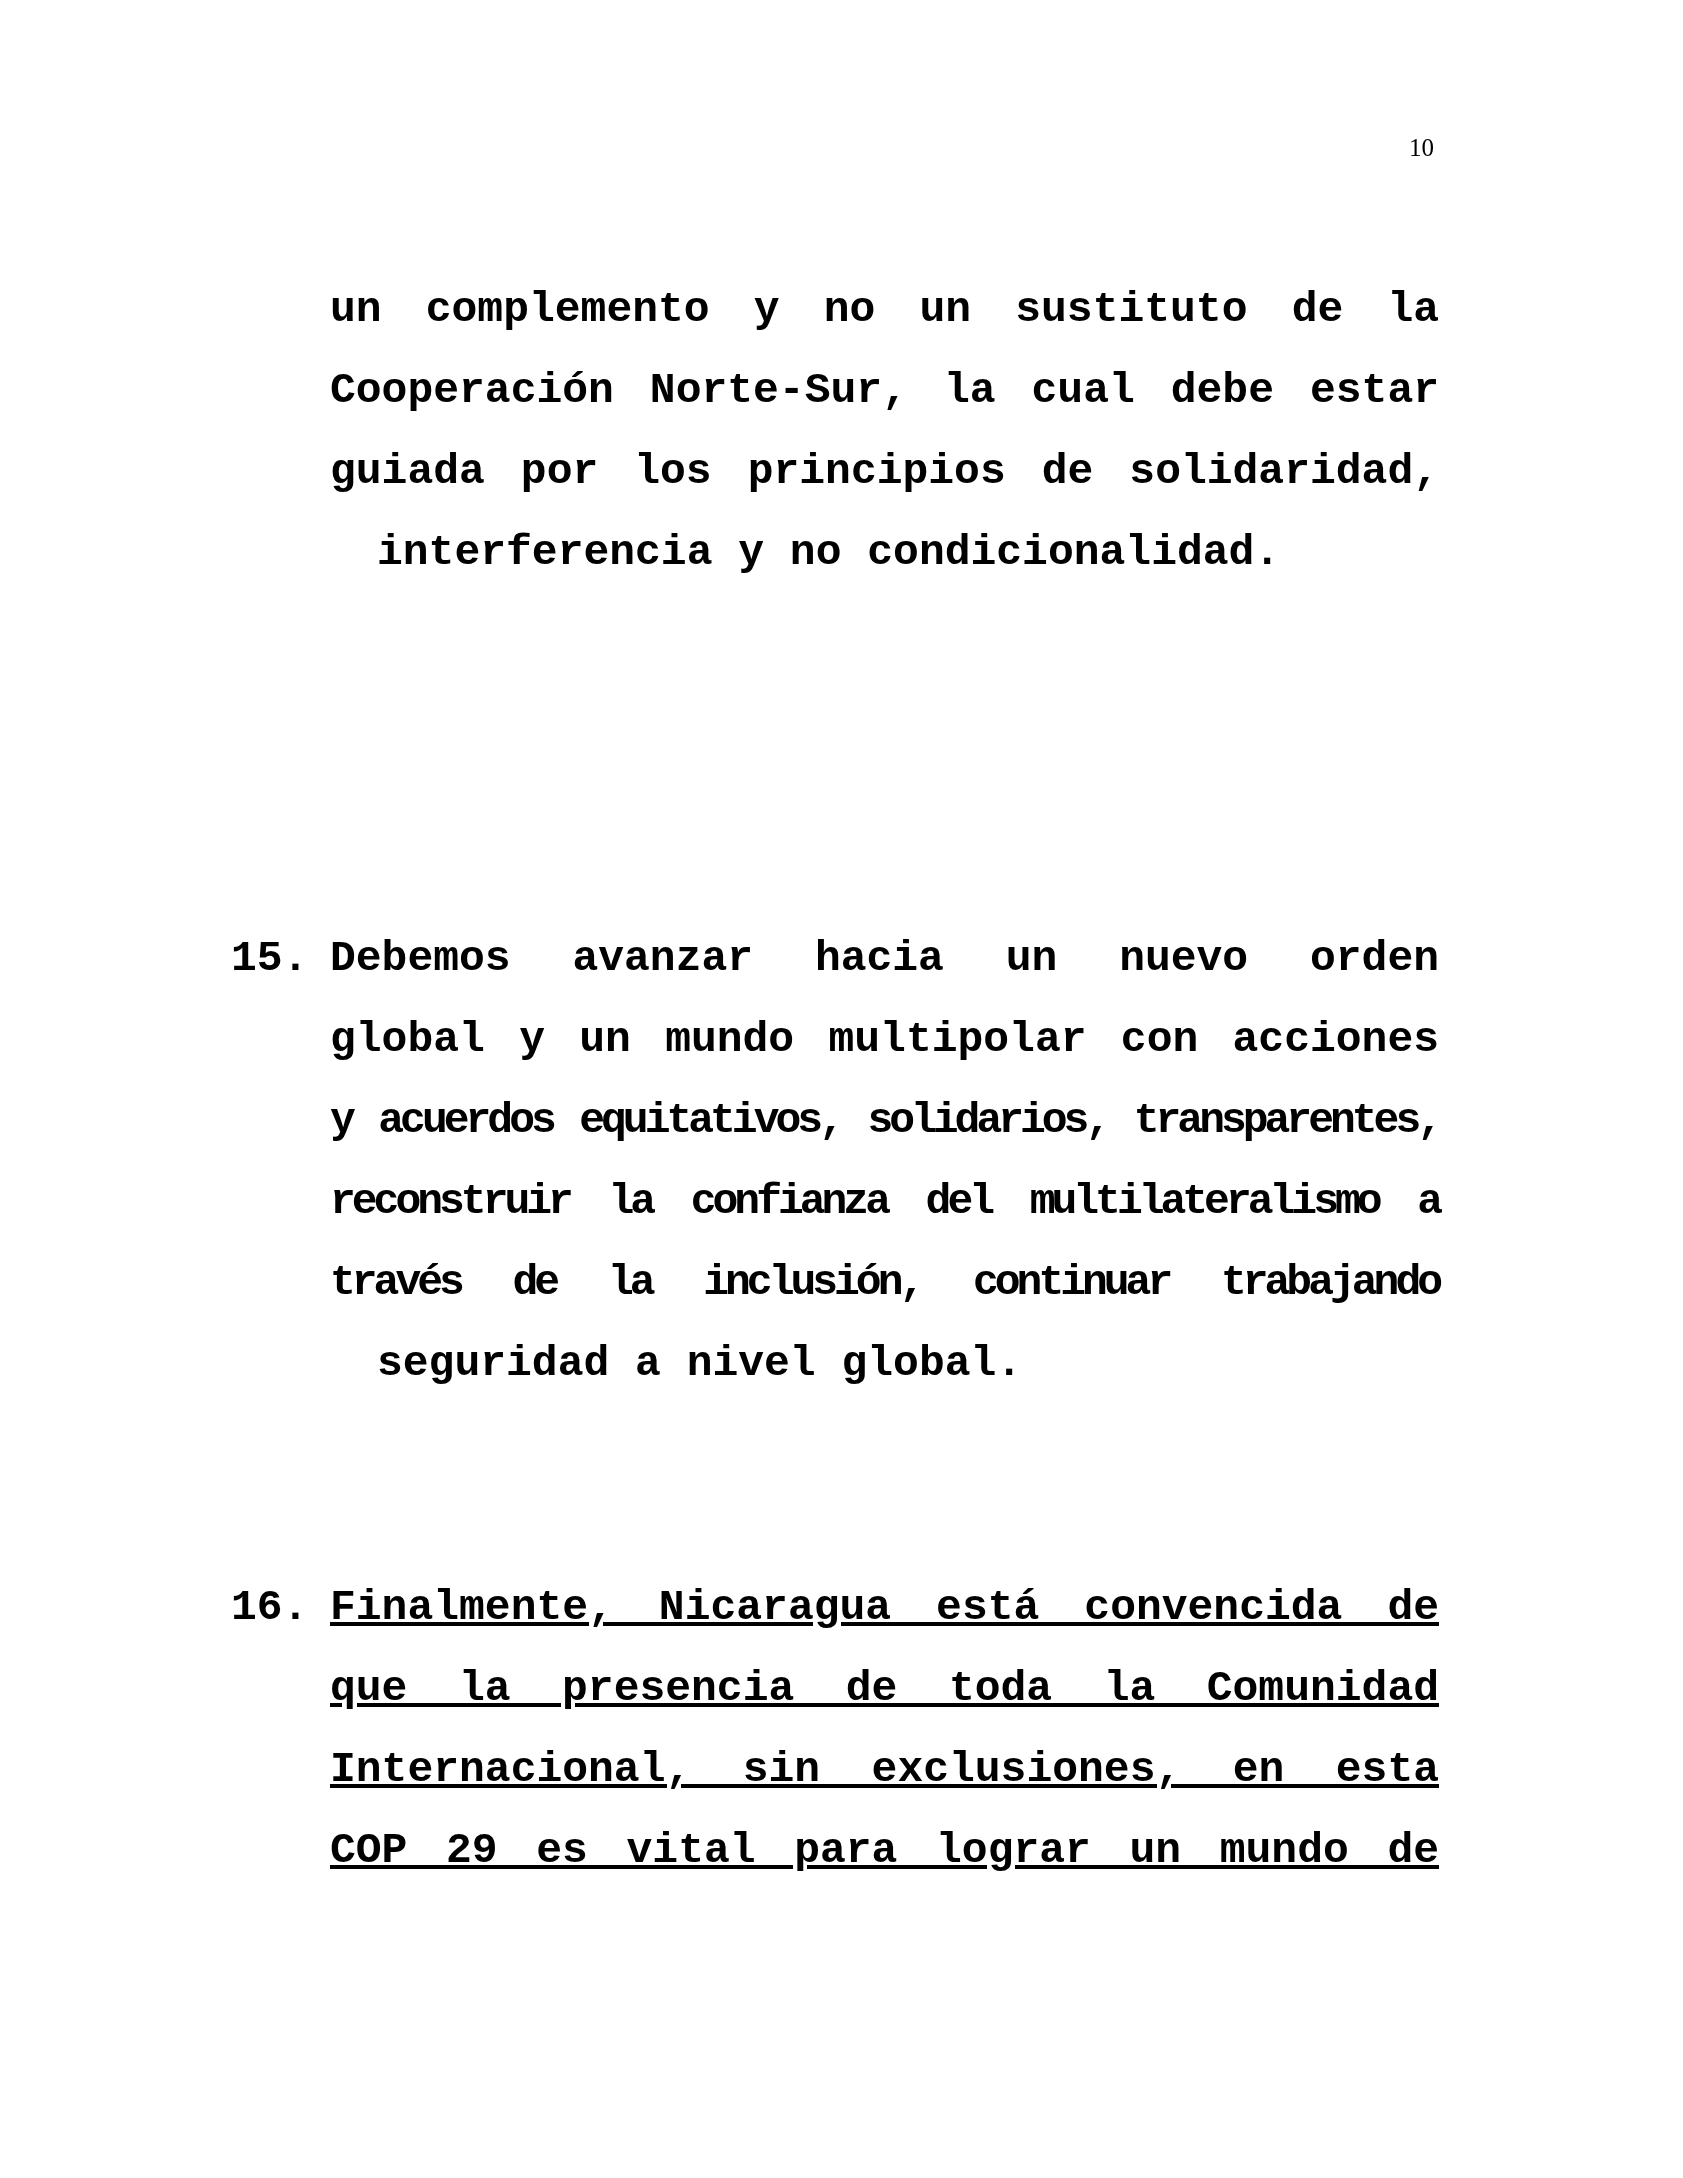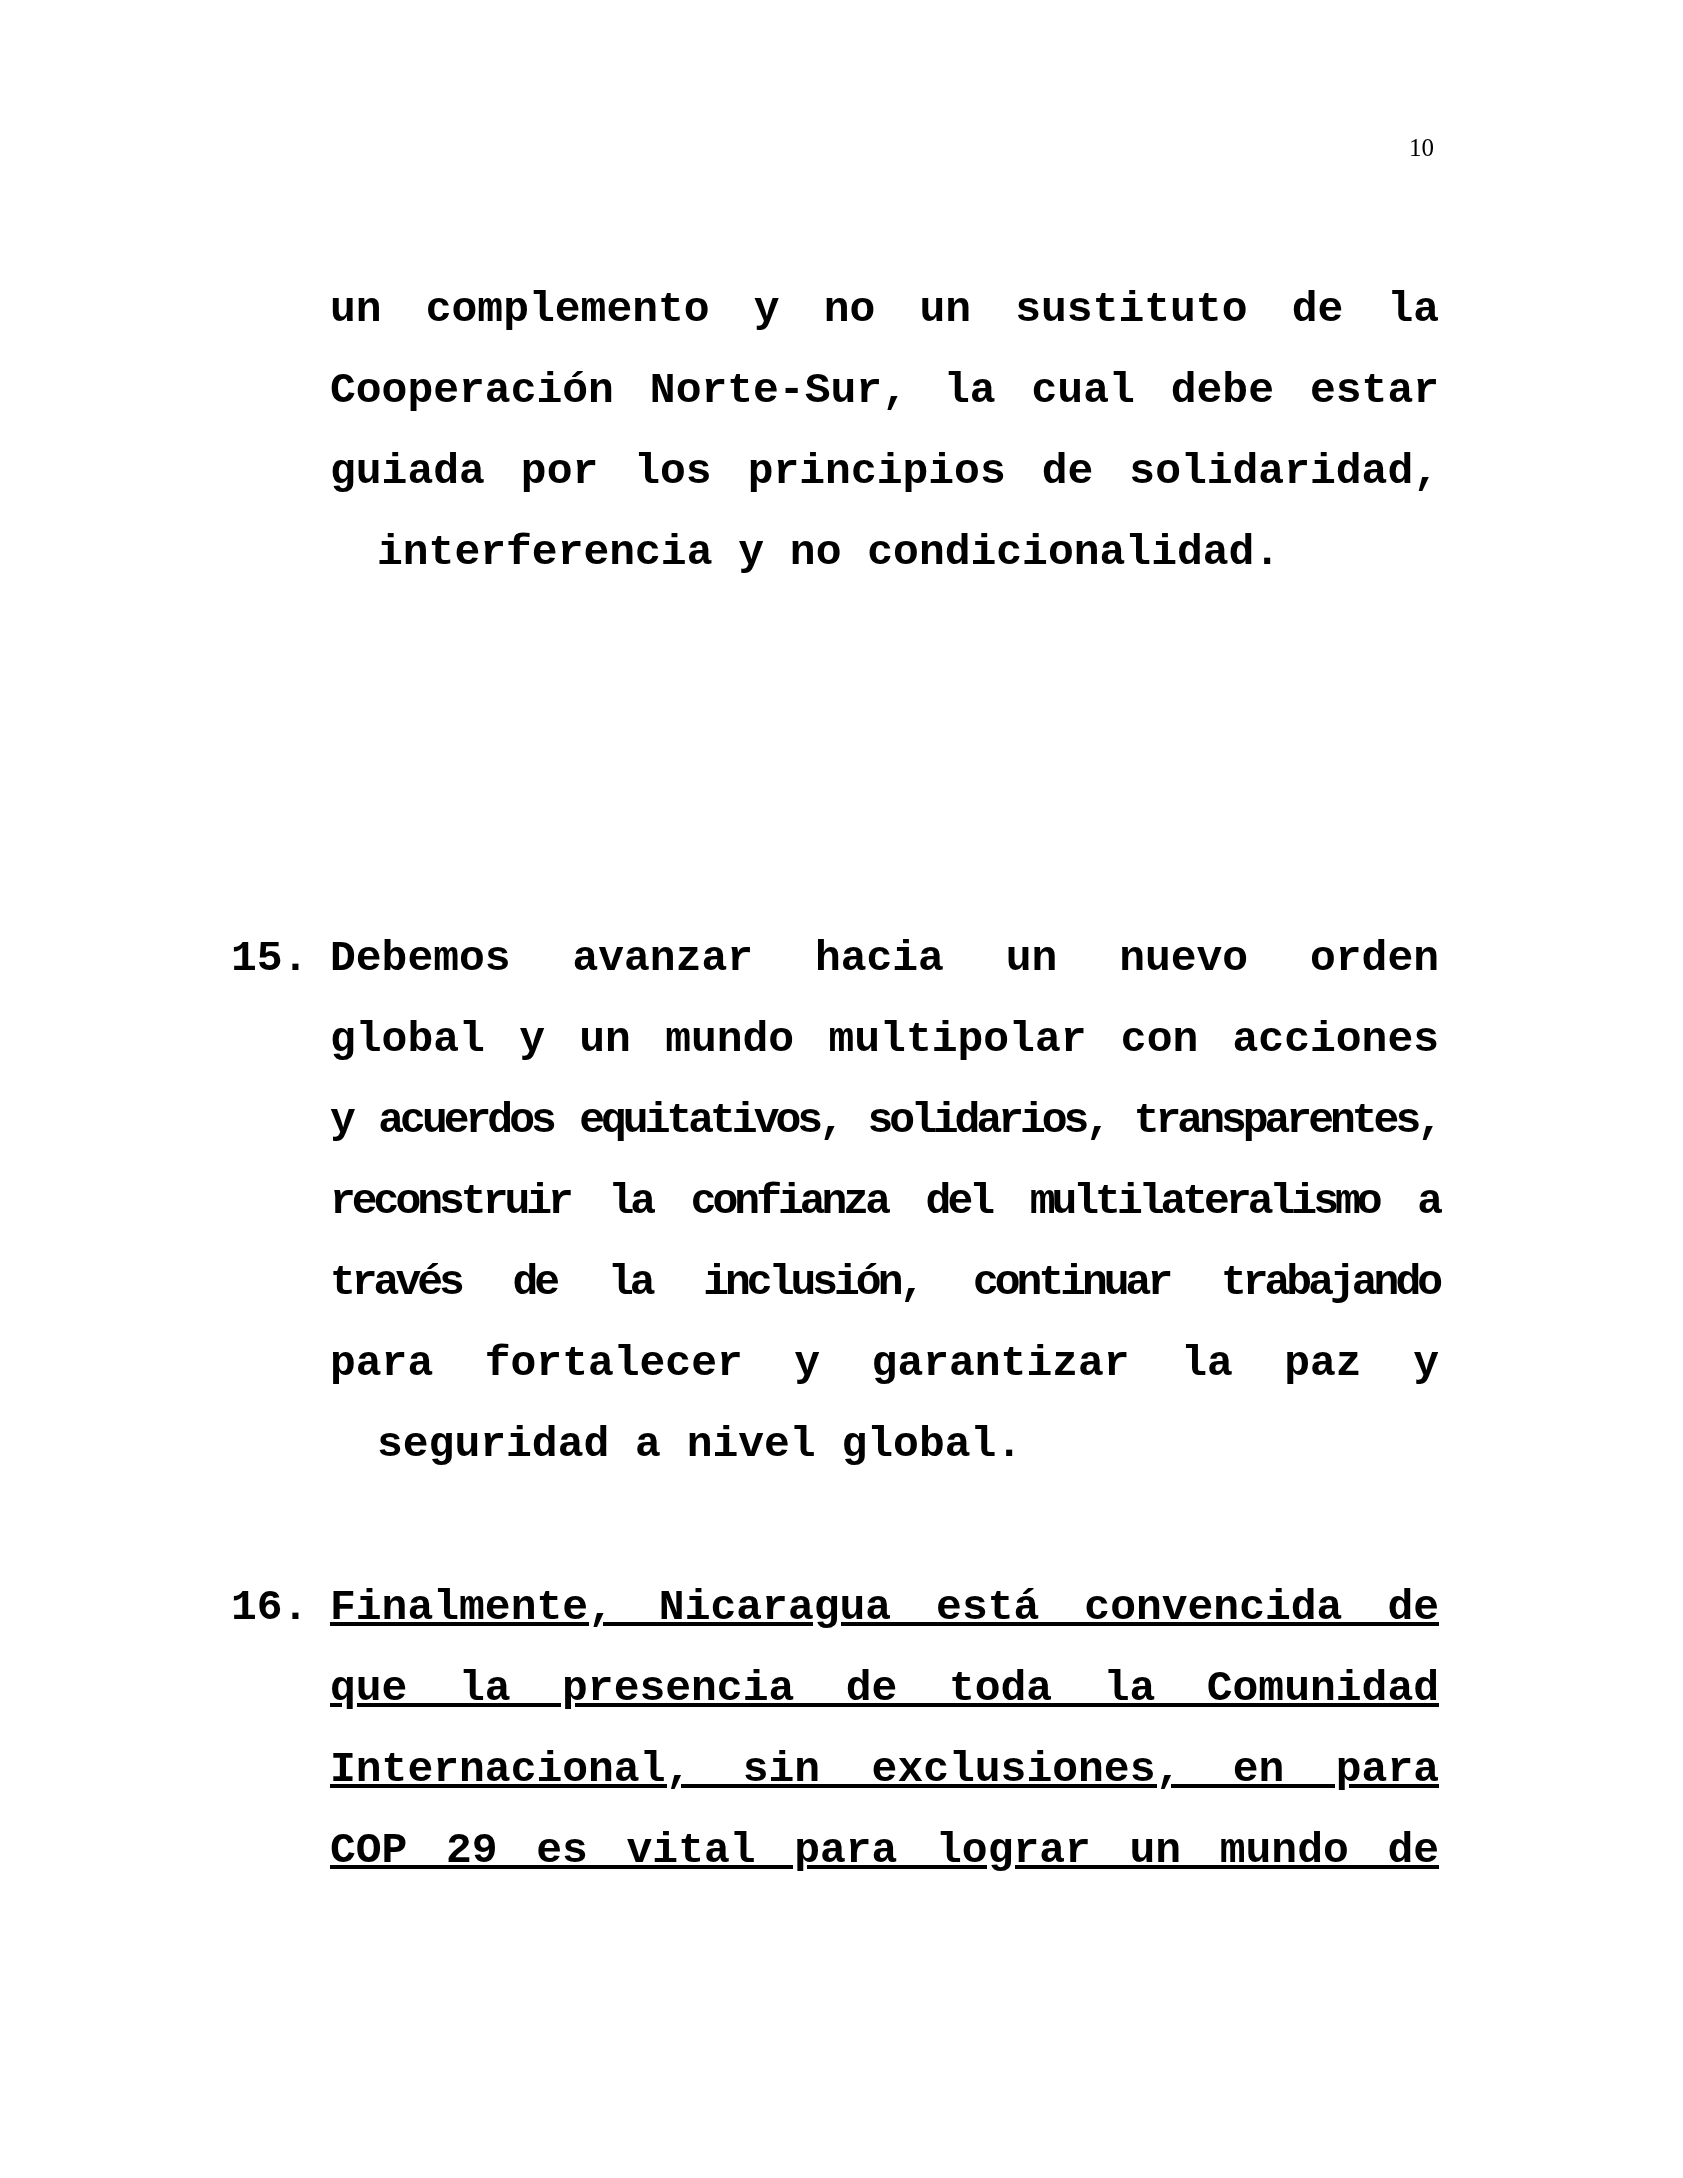--- a/index.html
+++ b/index.html
@@ -77,27 +77,26 @@
 </div>
 
 <div class="item body-text" style="top: 918px;">
   <span class="marker">15.</span>
   <div class="content">
     <span class="line">Debemos avanzar hacia un nuevo orden</span>
     <span class="line">global y un mundo multipolar con acciones</span>
     <span class="line condensed">y acuerdos equitativos, solidarios, transparentes,</span>
     <span class="line condensed">reconstruir la confianza del multilateralismo a</span>
     <span class="line condensed">través de la inclusión, continuar trabajando</span>
-    <span class="line">para fortalecer y garantizar la paz y</span>
     <span class="line last">seguridad a nivel global.</span>
   </div>
 </div>
 
 <div class="item body-text" style="top: 1567px; text-decoration: underline;">
   <span class="marker">16.</span>
   <div class="content">
     <span class="line">Finalmente, Nicaragua está convencida de</span>
     <span class="line">que la presencia de toda la Comunidad</span>
-    <span class="line">Internacional, sin exclusiones, en para</span>
+    <span class="line">Internacional, sin exclusiones, en esta</span>
     <span class="line">COP 29 es vital para lograr un mundo de</span>
   </div>
 </div>
 
 
 </body></html>

